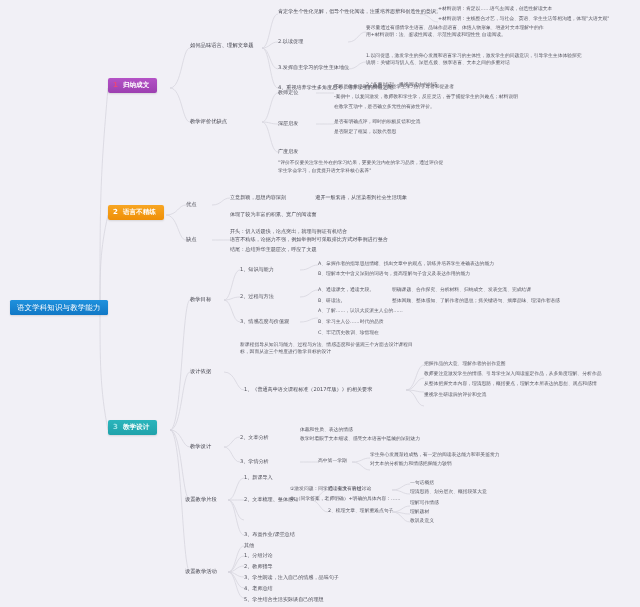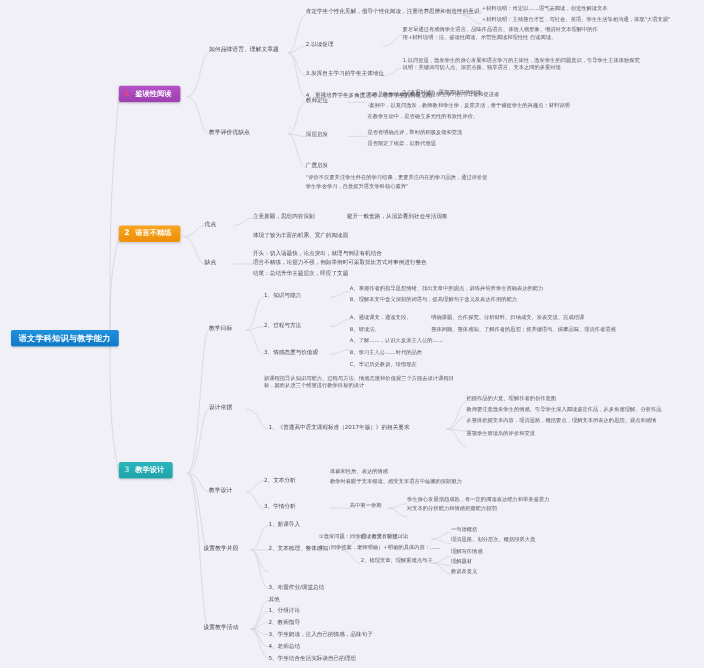--- a/index.html
+++ b/index.html
@@ -41,21 +41,21 @@
   .node {
     position: absolute;
     white-space: nowrap;
     line-height: 1.22;
   }
 
   .root-node {
     background: linear-gradient(180deg, #1f91dd 0%, #1178c6 100%);
     color: #ffffff;
     font-size: 7.4px;
-    font-weight: bold;
+    font-weight: normal;
     padding: 3px 7px;
     border-radius: 1.5px;
     letter-spacing: 0.2px;
     box-shadow: 0 1px 2px rgba(0,0,0,0.12);
   }
 
   .topic-node {
     color: #ffffff;
     font-size: 6.6px;
     font-weight: bold;
@@ -174,21 +174,21 @@
     <path d="M228,572 C236,572 236,566 244,566"></path>
     <path d="M228,572 C236,572 236,577 244,577"></path>
     <path d="M228,572 C236,572 236,588 244,588"></path>
     <path d="M228,572 C236,572 236,598 244,598"></path>
   </svg>
 
   <div class="node root-node" style="left:10px; top:300px;">语文学科知识与教学能力</div>
 
   <div class="node topic-node topic-1" style="left:108px; top:78px;">
     <span class="num">1</span>
-    <span>鉴读性阅读</span>
+    <span>归纳成文</span>
   </div>
 
   <div class="node topic-node topic-2" style="left:108px; top:205px;">
     <span class="num">2</span>
     <span>语言不精练</span>
   </div>
 
   <div class="node topic-node topic-3" style="left:108px; top:420px;">
     <span class="num">3</span>
     <span>教学设计</span>

